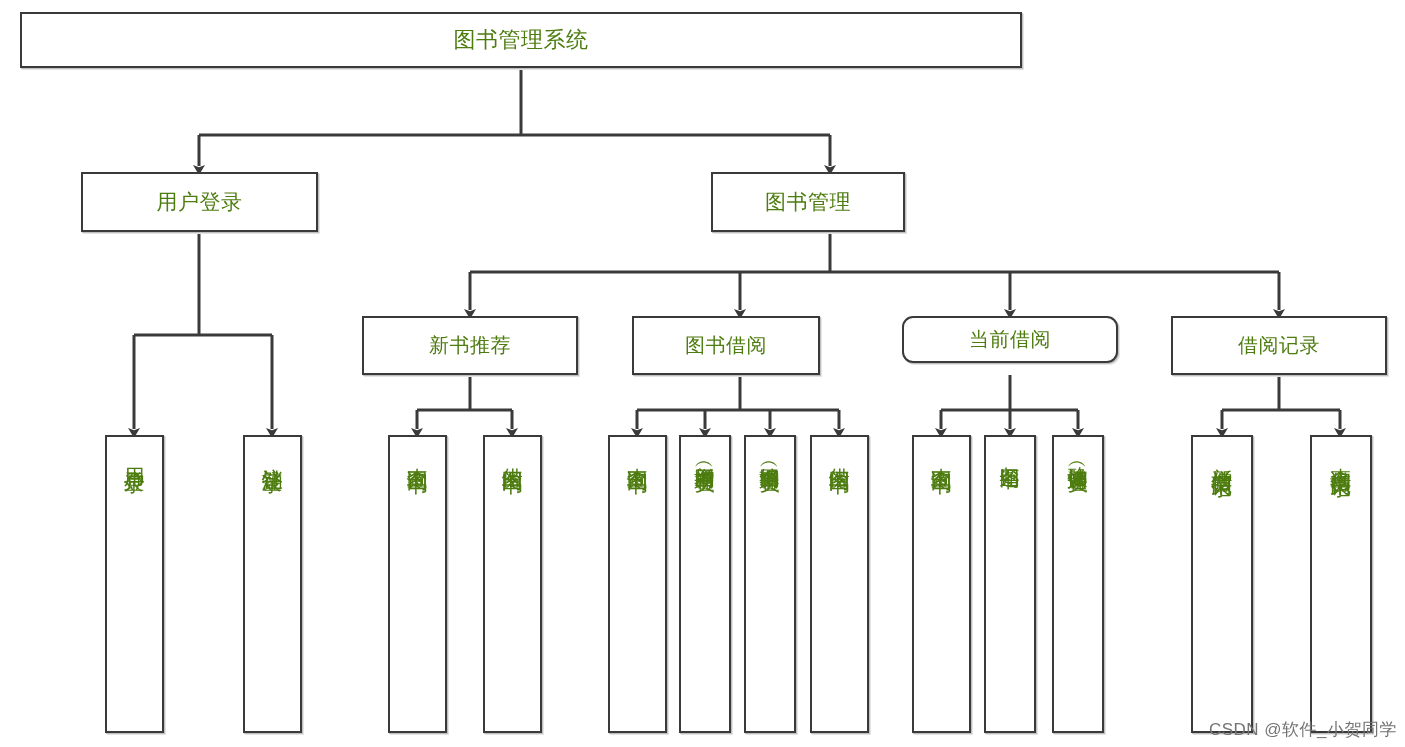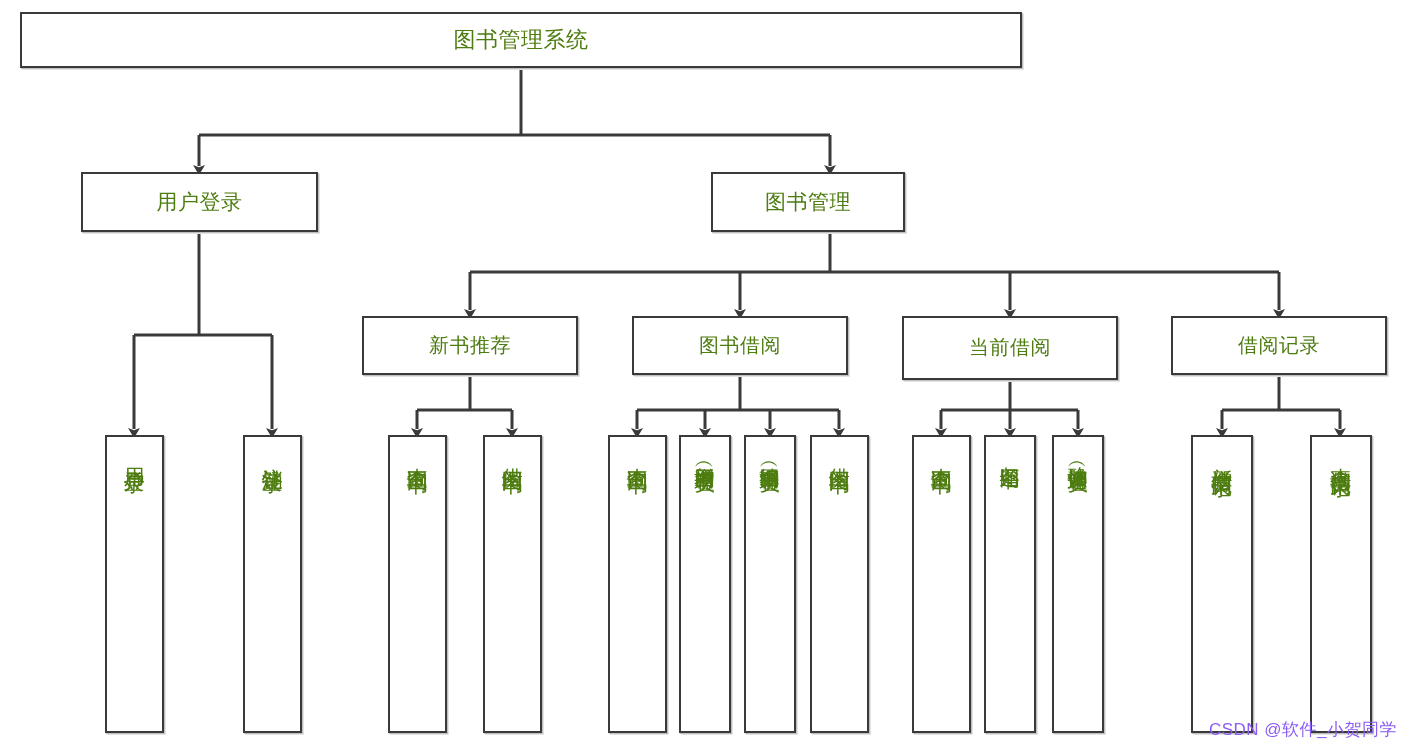--- a/index.html
+++ b/index.html
@@ -67,21 +67,21 @@
   .node.leaf.narrow .label {
     font-size: 20px;
     letter-spacing: 1px;
   }
   
   #watermark {
     position: absolute;
     right: 8px;
     bottom: 6px;
     font-size: 17px;
-    color: #8b5cf6;
+    color: #737373;
     white-space: nowrap;
     letter-spacing: 0.5px;
     pointer-events: none;
   }
 </style>
 </head>
 <body>
 
 <div id="canvas">
 
@@ -146,25 +146,25 @@
   </div>
 
   <div class="node lvl2" style="left:711px; top:172px; width:194px; height:60px;">
     <span class="label">图书管理</span>
   </div>
 
   <div class="node lvl3" style="left:362px; top:316px; width:216px; height:59px;">
     <span class="label">新书推荐</span>
   </div>
 
-  <div class="node lvl3" style="left:632px; top:316px; width:216px; height:59px;">
+  <div class="node lvl3" style="left:632px; top:316px; width:188px; height:59px;">
     <span class="label">图书借阅</span>
   </div>
 
-  <div class="node lvl3" style="left:902px; top:316px; width:216px; height:64px;">
+  <div class="node lvl3" style="left:902px; top:316px; width:216px; height:47px;border-radius:11px;">
     <span class="label">当前借阅</span>
   </div>
 
   <div class="node lvl3" style="left:1171px; top:316px; width:216px; height:59px;">
     <span class="label">借阅记录</span>
   </div>
 
   <div class="node leaf" style="left:105px; top:435px; width:59px; height:298px;">
     <span class="label">用户登录</span>
   </div>

